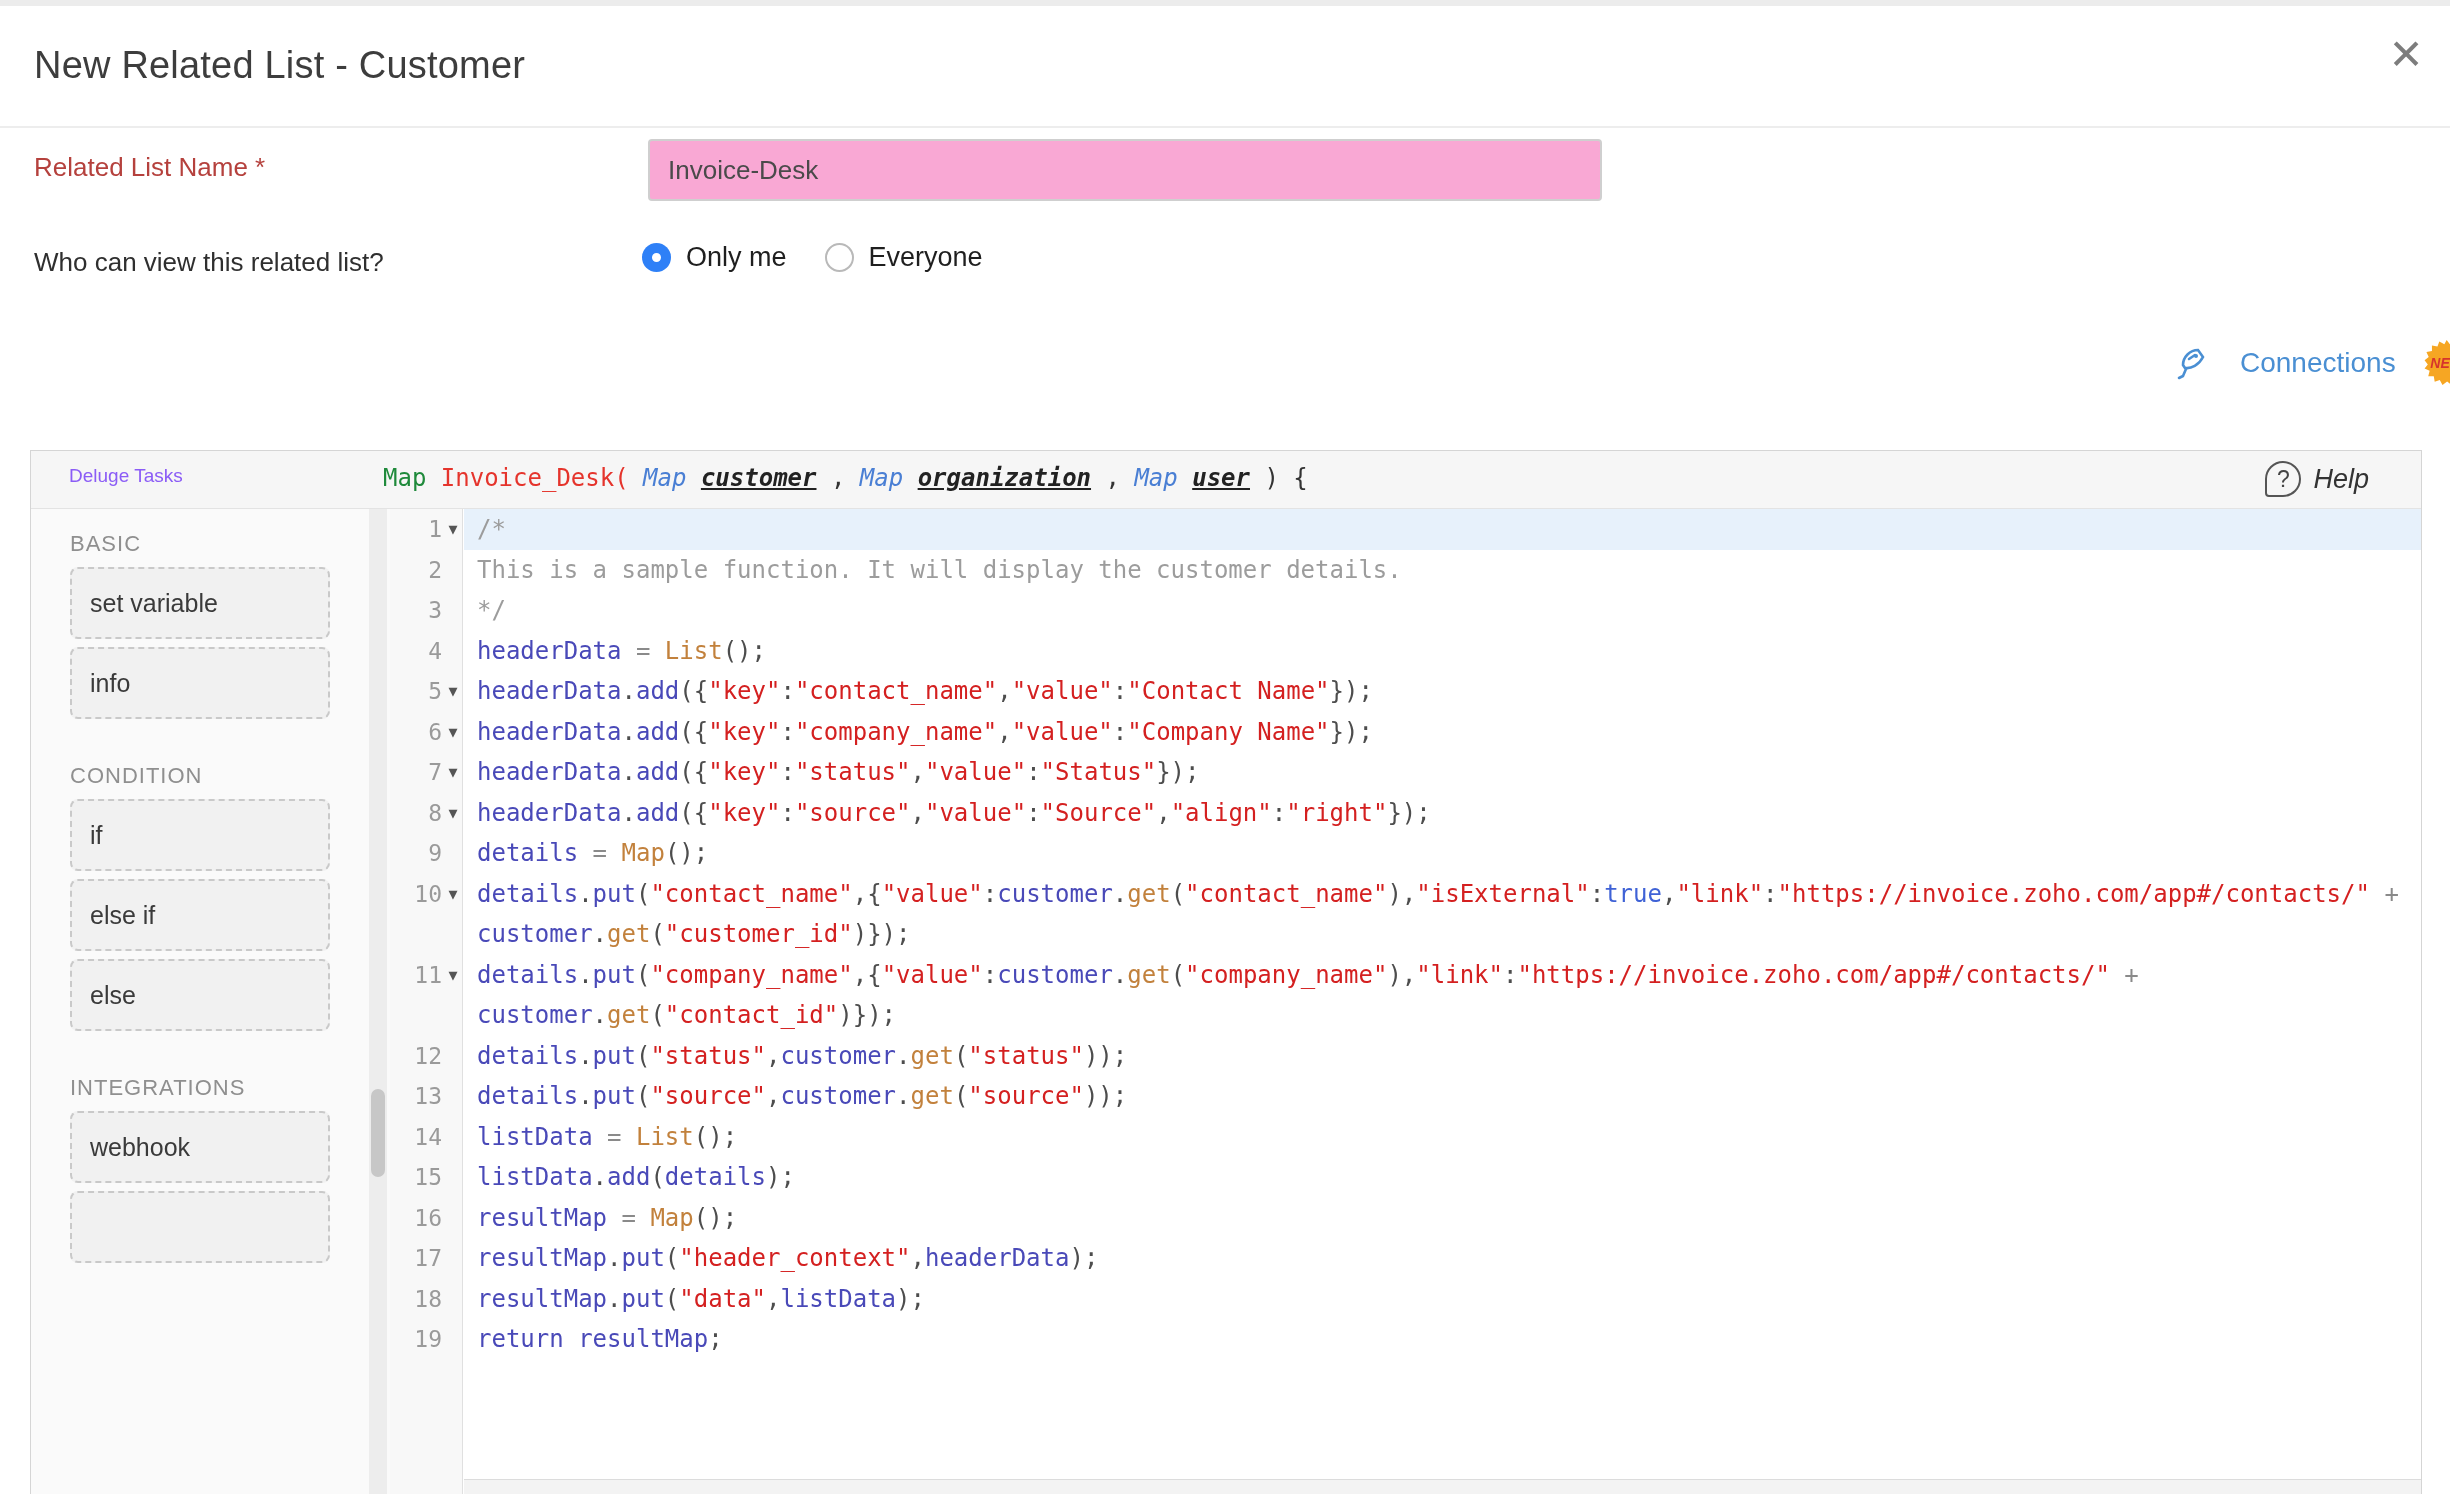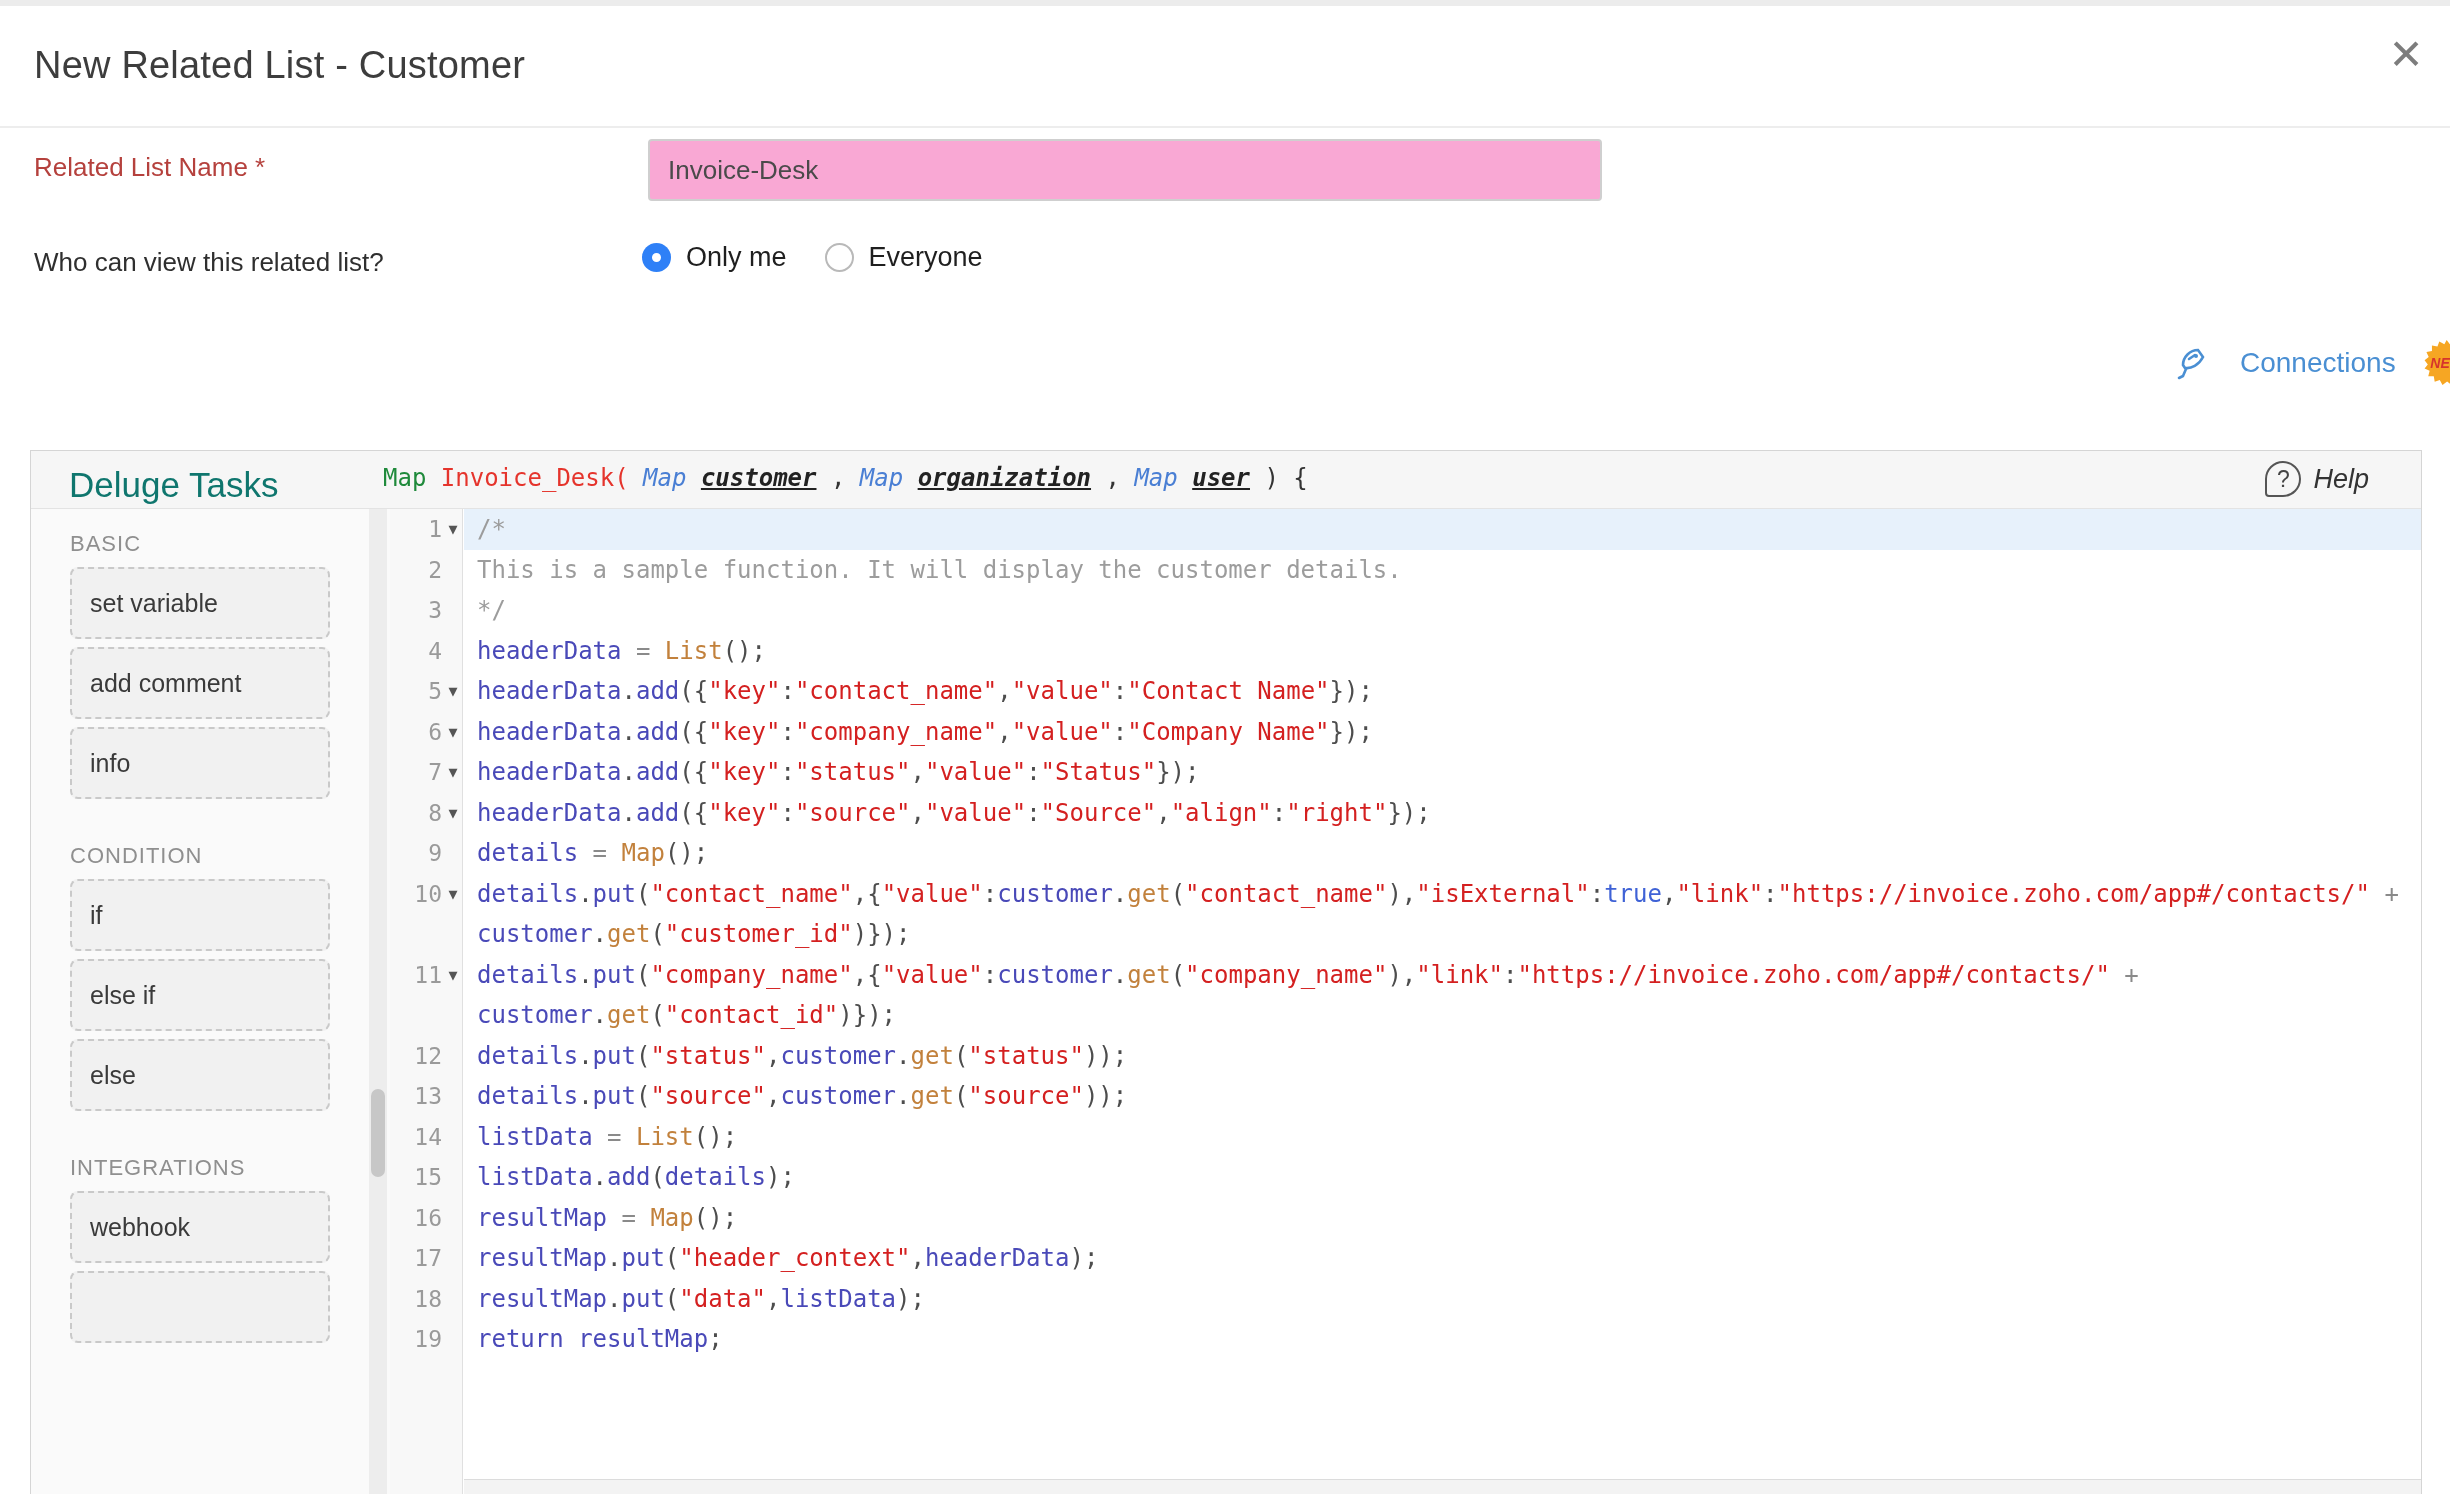--- a/index.html
+++ b/index.html
@@ -29,21 +29,21 @@
   
   #connections { left:2176px; top:340px; display:flex; align-items:center; gap:28px; cursor:pointer; }
   #connections .txt { font-size:28px; color:#4a8fd3; }
   #new-badge { width:46px; height:46px; background:#f6a623; display:flex; align-items:center; justify-content:center;
                clip-path:polygon(50% 0%,57% 9%,68% 3%,72% 14%,84% 12%,84% 24%,96% 26%,91% 37%,100% 44%,93% 53%,100% 62%,89% 67%,92% 79%,80% 79%,78% 91%,67% 87%,61% 98%,51% 90%,41% 98%,35% 87%,24% 91%,22% 79%,10% 79%,13% 67%,2% 62%,9% 53%,2% 44%,11% 37%,6% 26%,18% 24%,18% 12%,30% 14%,34% 3%,45% 9%);
                font-size:14px; font-weight:bold; font-style:italic; color:#d6352c; }
 
   
   #panel { left:30px; top:450px; width:2392px; height:1044px; border:1px solid #d5d5d5; border-bottom:none; background:#fff; }
   #panel-header { position:absolute; left:0; top:0; width:100%; height:58px; background:#f6f6f6; border-bottom:1px solid #e3e3e3; }
-  #panel-title { position:absolute; left:38px; top:14px; font-size:35px; color:#0f766e; }
+  #panel-title { position:absolute; left:38px; top:14px; font-size:19px; color:#8b5cf6; }
   #signature { position:absolute; left:352px; top:13px; font-family:"DejaVu Sans Mono",monospace; font-size:24px; white-space:pre; }
   .sg-g { color:#1f8a3b; } .sg-r { color:#e5342c; }
   .sg-bi { color:#4a7fd4; font-style:italic; }
   .sg-pn { color:#222; font-style:italic; font-weight:bold; text-decoration:underline; }
   .sg-d { color:#333; }
   #help-btn { position:absolute; right:52px; top:10px; display:flex; align-items:center; gap:12px; cursor:pointer; }
   #help-icon { width:36px; height:36px; border:2px solid #555; border-radius:50% 50% 50% 4px; color:#444;
                font-size:23px; display:flex; align-items:center; justify-content:center; }
   #help-btn .txt { font-size:27px; color:#333;font-style:italic; }
 
@@ -117,21 +117,20 @@
       <span id="help-icon">?</span>
       <span class="txt">Help</span>
     </div>
   </div>
 
   <div id="panel-body">
     <div id="sidebar">
         <div class="sec">
           <div class="sec-h">BASIC</div>
           <div class="task-btn">set variable</div>
-          <div class="task-btn">add comment</div>
           <div class="task-btn">info</div>
         </div>
         <div class="sec">
           <div class="sec-h">CONDITION</div>
           <div class="task-btn">if</div>
           <div class="task-btn">else if</div>
           <div class="task-btn">else</div>
         </div>
         <div class="sec">
           <div class="sec-h">INTEGRATIONS</div>

